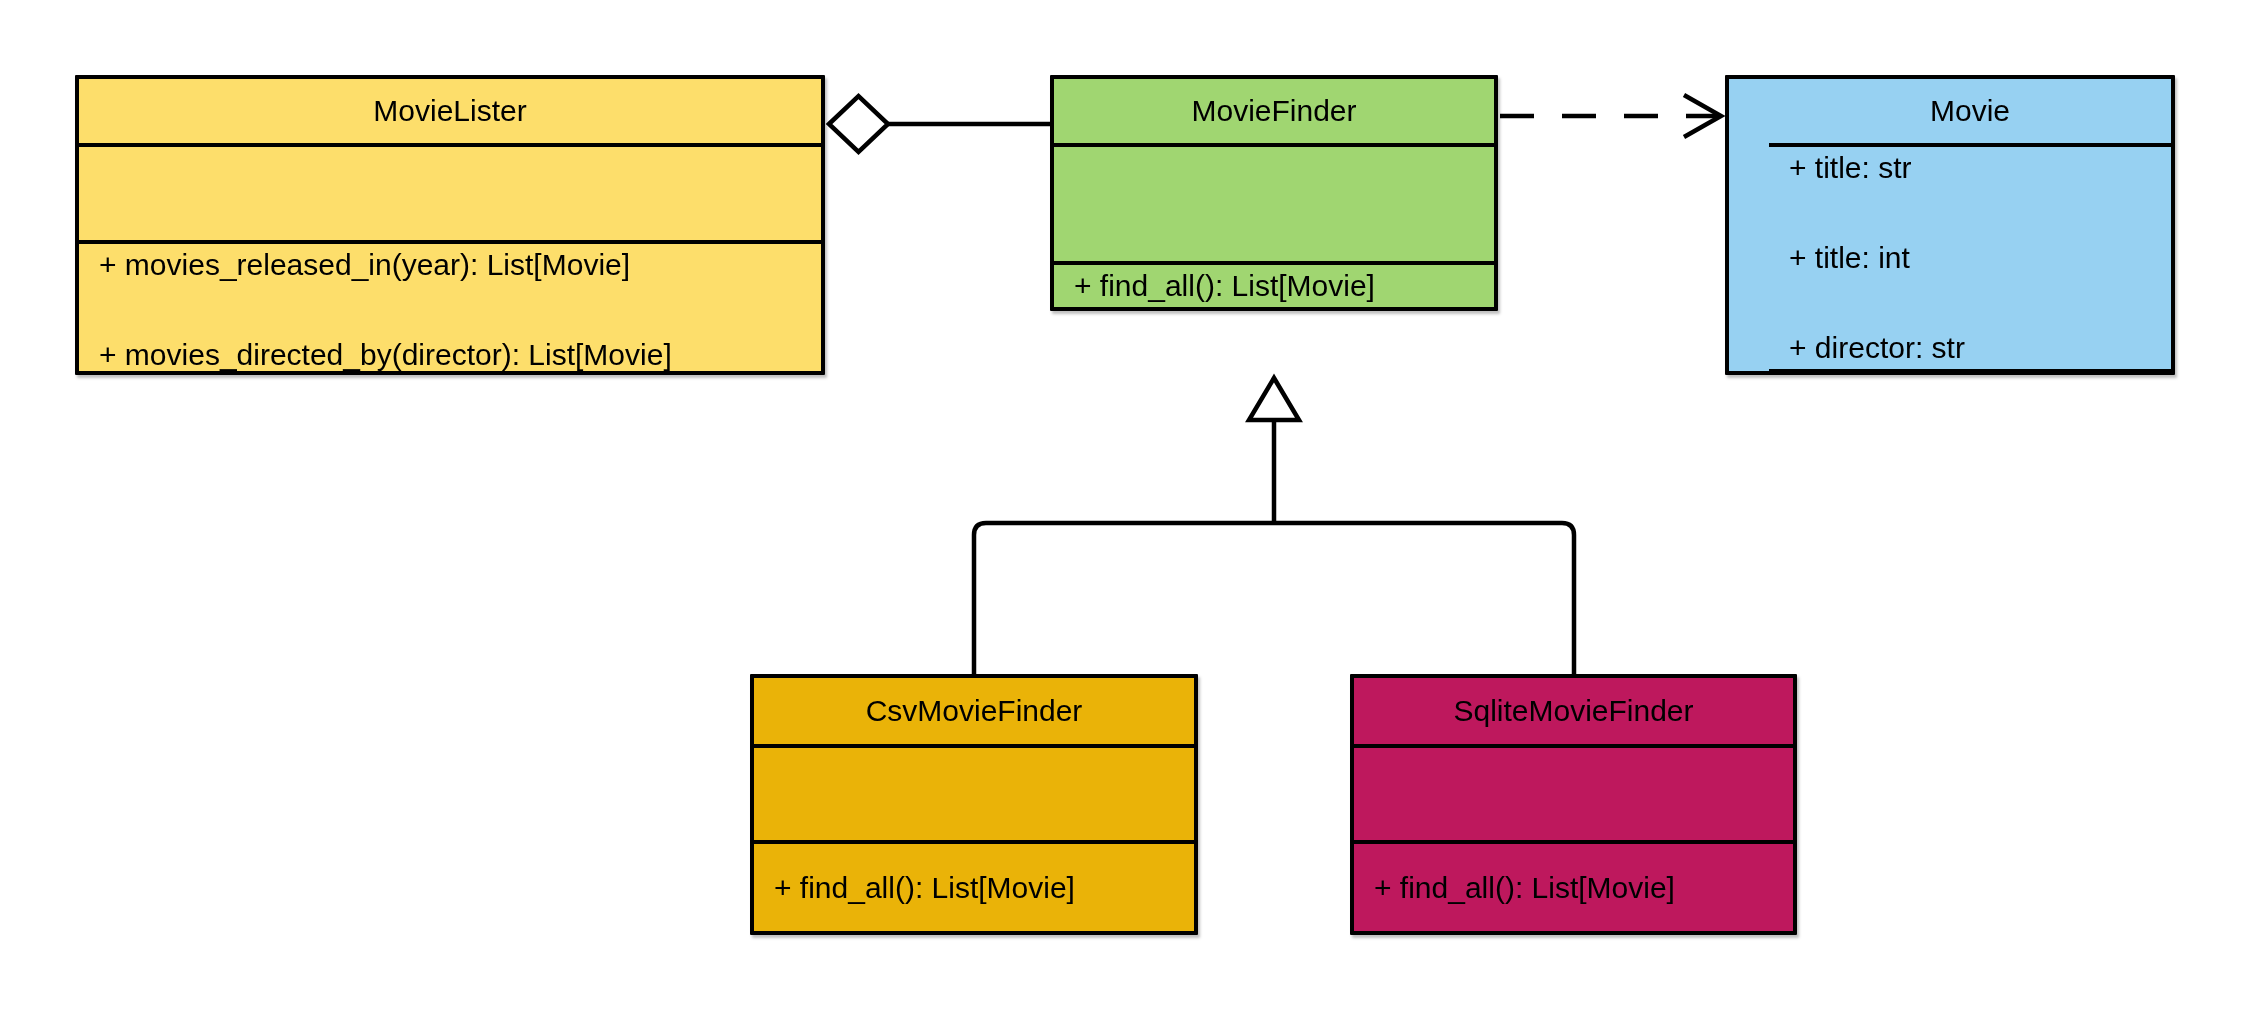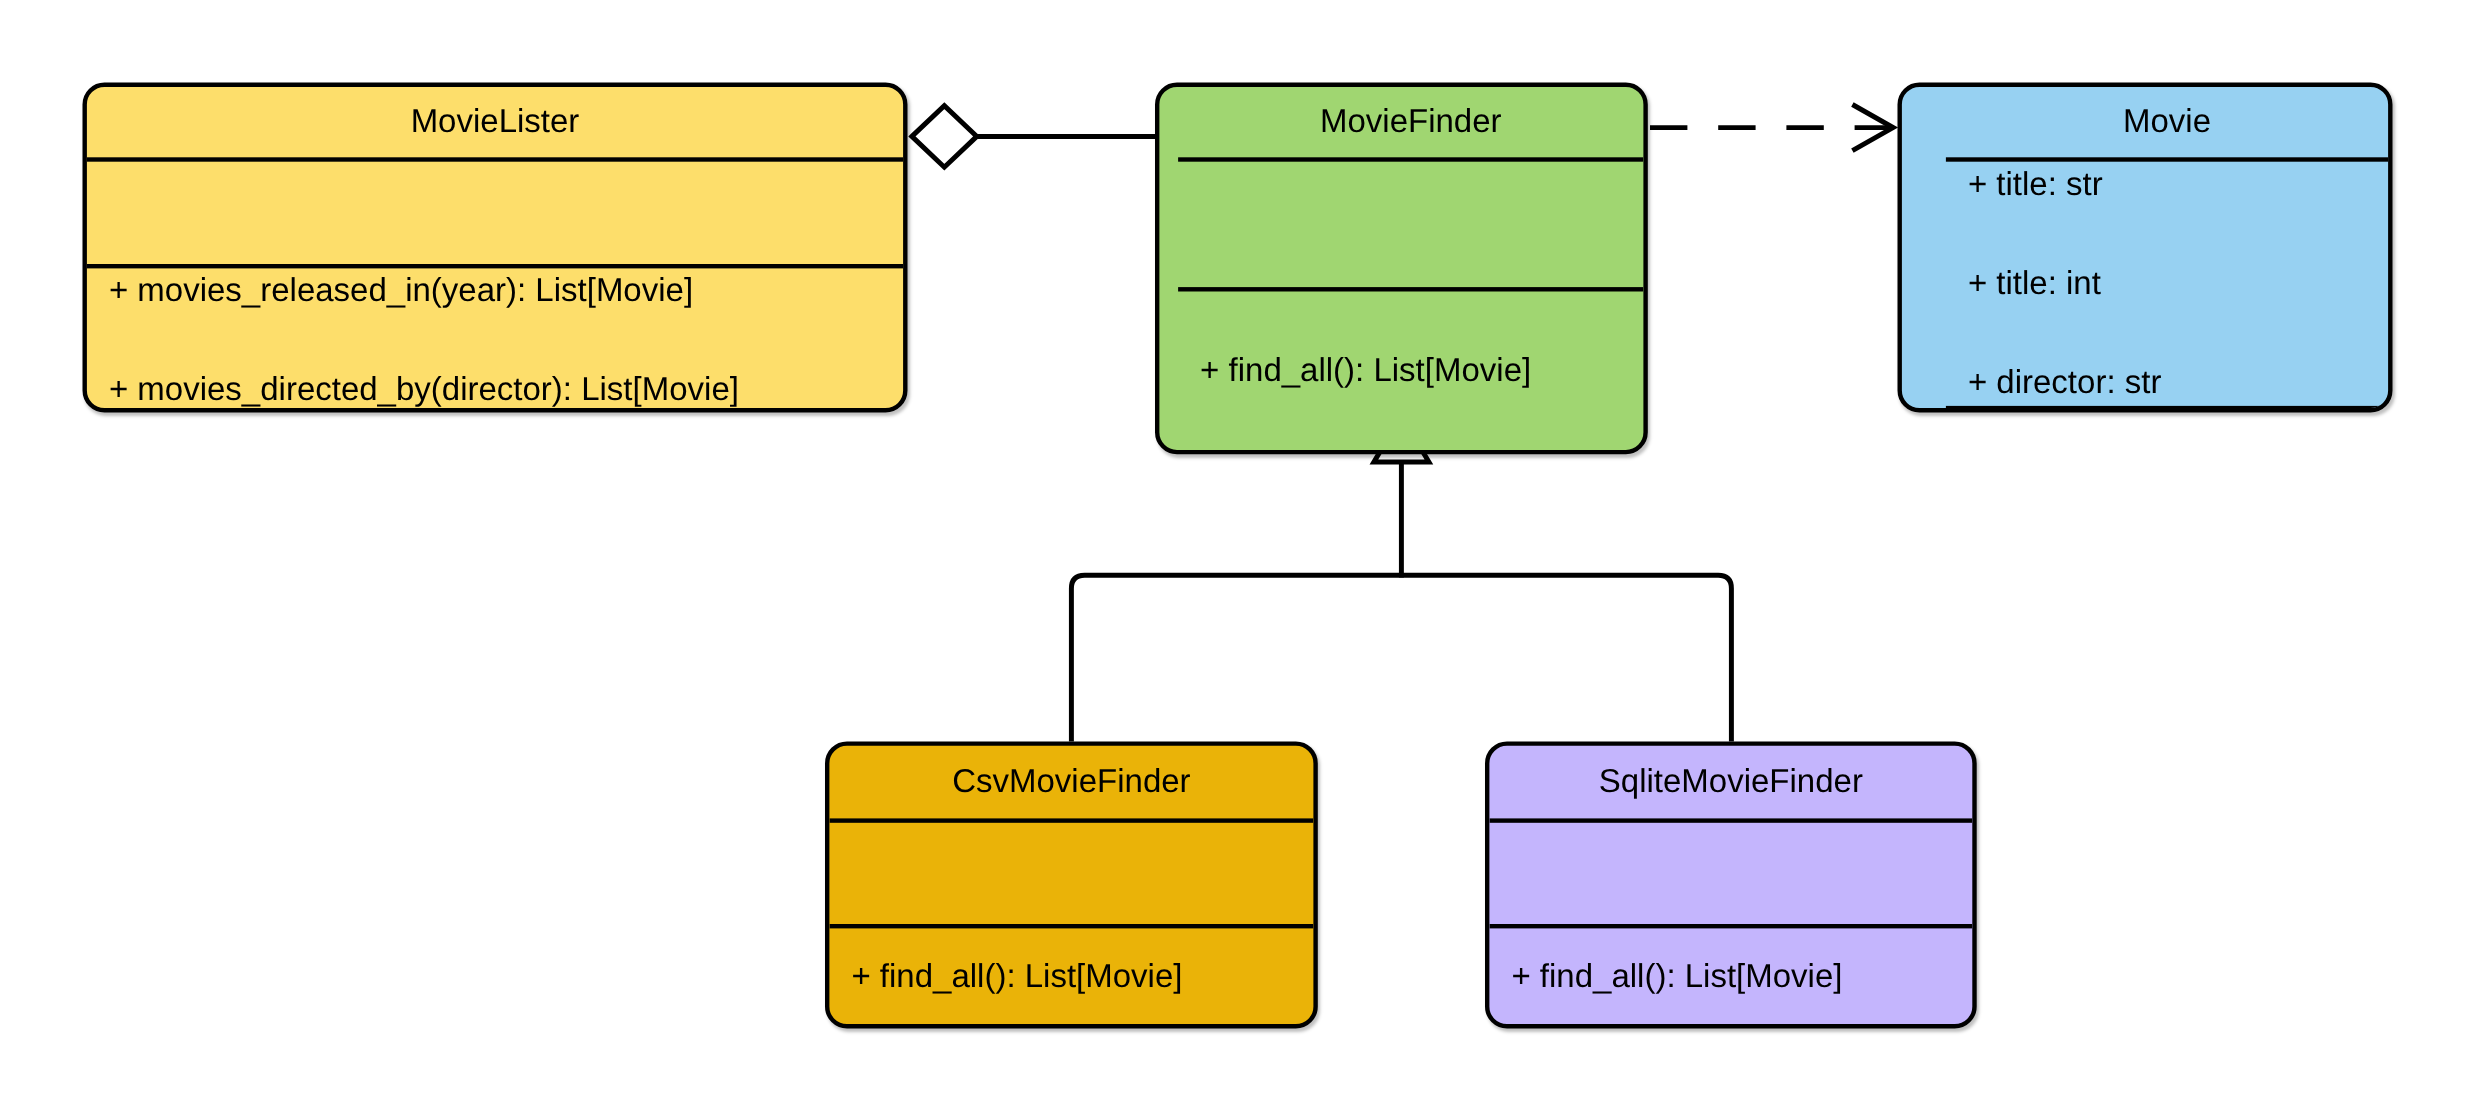--- a/index.html
+++ b/index.html
@@ -15,21 +15,21 @@
   .connectors {
     position: absolute;
     left: 0; top: 0;
     width: 2250px; height: 1011px;
   }
   .uml-class {
     position: absolute;
     display: flex;
     flex-direction: column;
     border: 4px solid #000000;
-    border-radius: 20px;
+    border-radius: 1px;
     box-sizing: border-box;
     overflow: hidden;
     box-shadow: 2px 3px 3px rgba(0,0,0,0.25);
   }
   .uml-title {
     flex: 0 0 auto;
     display: flex;
     align-items: center;
     justify-content: center;
     font-size: 30px;
@@ -79,21 +79,21 @@
 
   <div class="uml-class" style="left: 75px; top: 75px; width: 750px; height: 300px; background-color: rgb(253, 222, 107);">
     <div class="uml-title" style="height:64px;">MovieLister</div>
     <div class="uml-compartment" style="flex:0 0 97px;"></div>
     <div class="uml-compartment uml-methods">
       <div class="uml-line">+ movies_released_in(year): List[Movie]</div>
       <div class="uml-line">+ movies_directed_by(director): List[Movie]</div>
     </div>
   </div>
 
-  <div class="uml-class" style="left: 1050px; top: 75px; width: 448px; height: 338px; background-color: rgb(160, 214, 113); padding-left: 17px;">
+  <div class="uml-class" style="left: 1050px; top: 75px; width: 448px; height: 236px; background-color: rgb(160, 214, 113);">
     <div class="uml-title" style="height:64px;">MovieFinder</div>
     <div class="uml-compartment" style="flex:0 0 118px;"></div>
     <div class="uml-compartment uml-methods">
       <div class="uml-line">+ find_all(): List[Movie]</div>
     </div>
   </div>
 
   <div class="uml-class" style="left: 1725px; top: 75px; width: 450px; height: 300px; background-color: rgb(151, 209, 242); padding-left: 40px;">
     <div class="uml-title" style="height:64px;">Movie</div>
     <div class="uml-compartment" style="flex:0 0 158px;">
@@ -105,21 +105,21 @@
   </div>
 
   <div class="uml-class" style="left: 750px; top: 674px; width: 448px; height: 261px; background-color: #eab308;">
     <div class="uml-title" style="height:66px;">CsvMovieFinder</div>
     <div class="uml-compartment" style="flex:0 0 96px;"></div>
     <div class="uml-compartment uml-methods">
       <div class="uml-line">+ find_all(): List[Movie]</div>
     </div>
   </div>
 
-  <div class="uml-class" style="left: 1350px; top: 674px; width: 447px; height: 261px; background-color: #c4b5fd;">
+  <div class="uml-class" style="left: 1350px; top: 674px; width: 447px; height: 261px; background-color: #be185d;">
     <div class="uml-title" style="height:66px;">SqliteMovieFinder</div>
     <div class="uml-compartment" style="flex:0 0 96px;"></div>
     <div class="uml-compartment uml-methods">
       <div class="uml-line">+ find_all(): List[Movie]</div>
     </div>
   </div>
 
 </div>
 
 </body></html>

